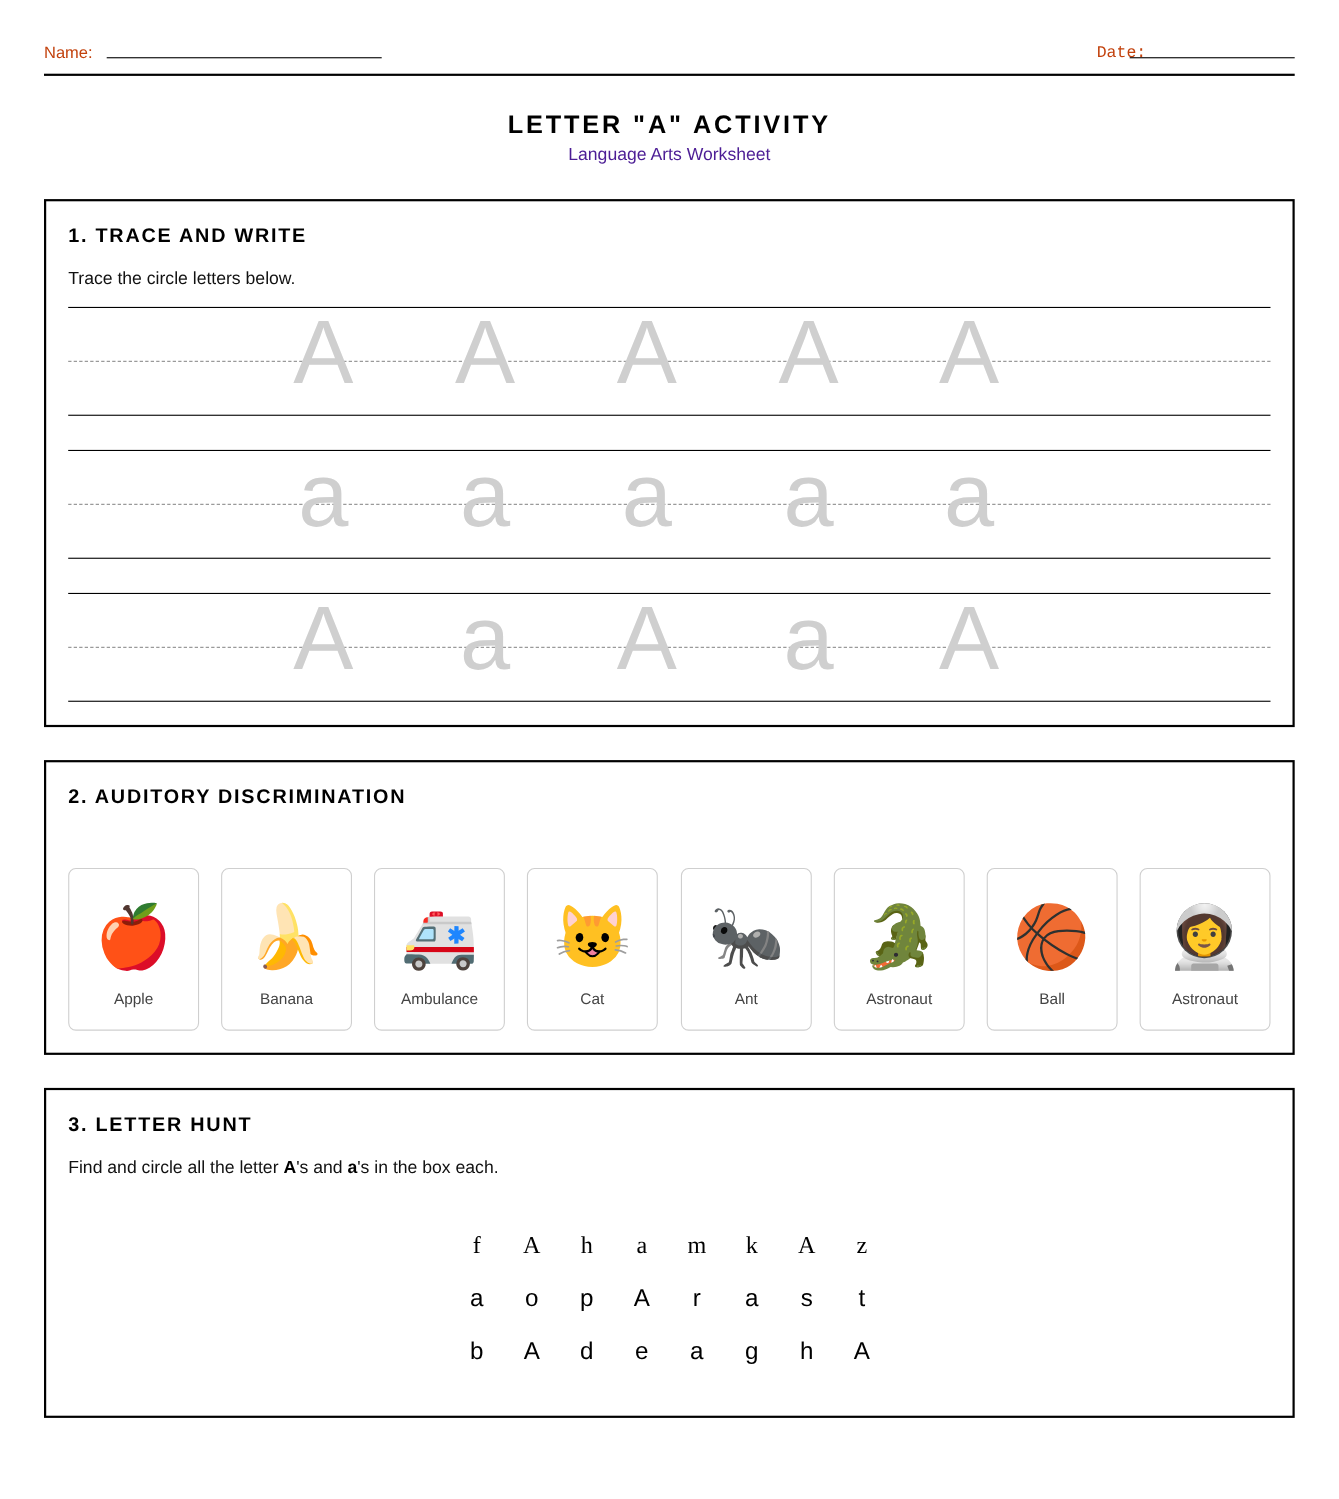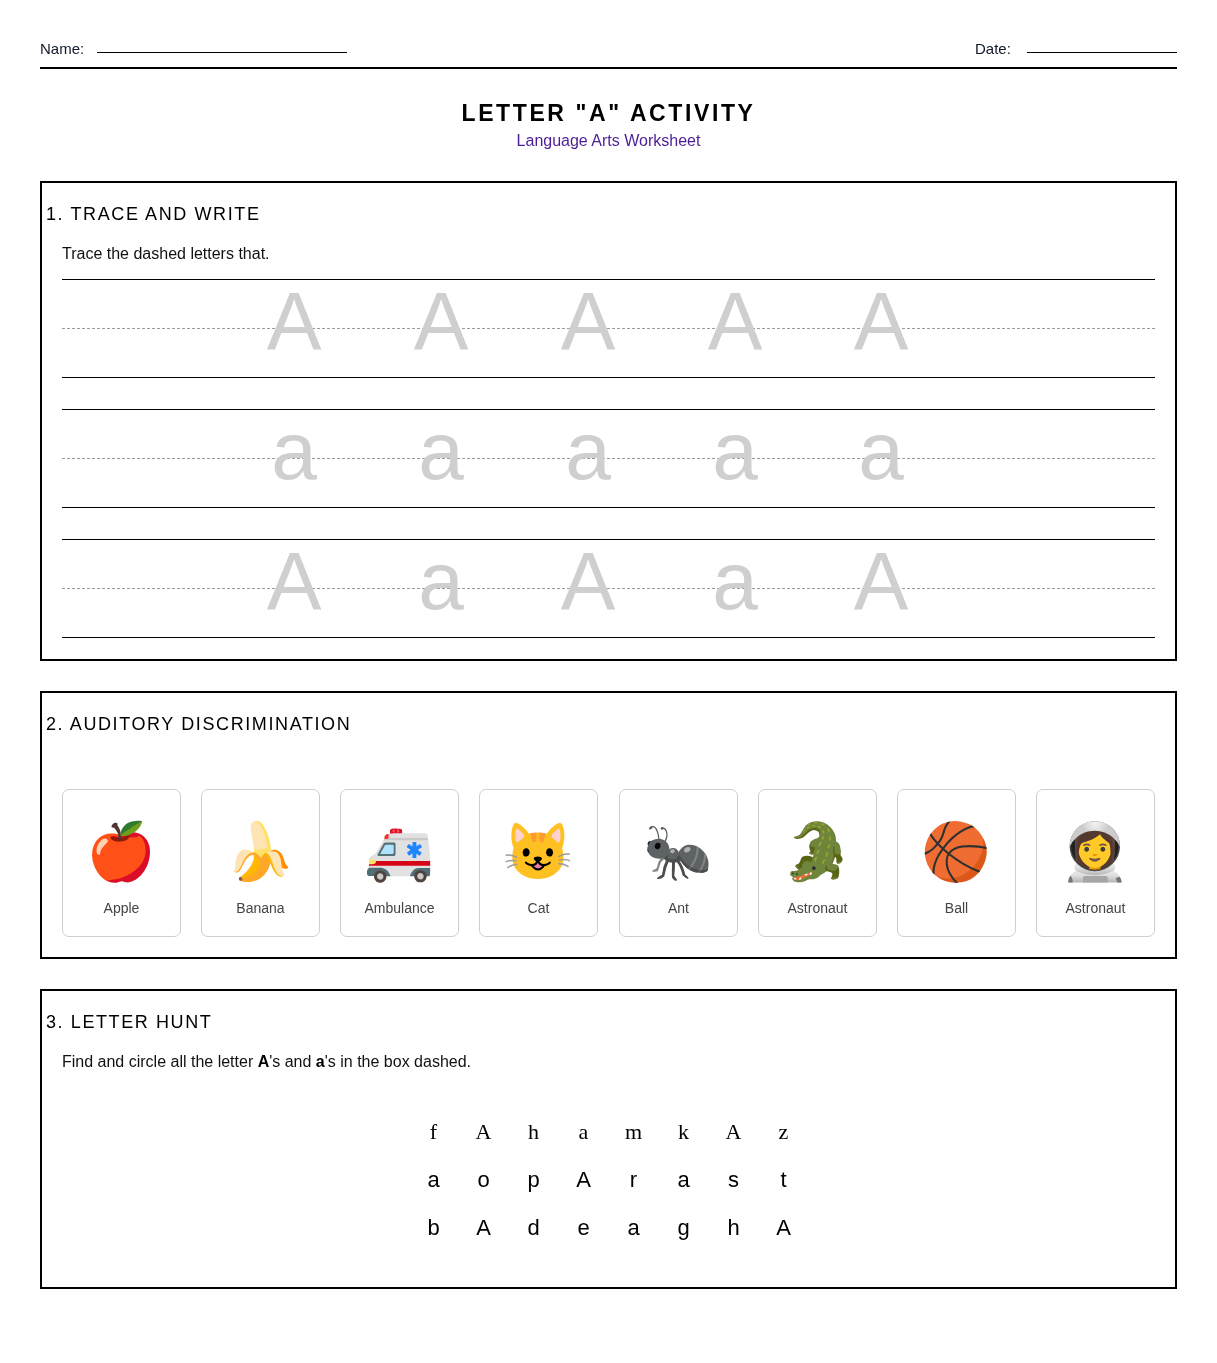--- a/index.html
+++ b/index.html
@@ -1,30 +1,30 @@
 <!DOCTYPE html>
 <html><head>
 <meta charset="utf-8">
 <style>
   * { box-sizing: border-box; margin: 0; padding: 0; }
   html, body { width: 1217px; height: 1363px; background: #ffffff; }
   body { font-family: "Liberation Sans", sans-serif; color: #000; position: relative; }
 
   .header-row { position: absolute; left: 40px; top: 38px; width: 1137px; height: 20px; }
-  .field-label { position: absolute; top: 2px; font-size: 15px; color: #0f172a; }
+  .field-label { position: absolute; top: 2px; font-size: 15px; color: #c2410c; }
   .field-line { position: absolute; top: 14px; height: 1px; background: #000; }
   .header-rule { position: absolute; left: 40px; top: 67px; width: 1137px; height: 2px; background: #000; }
 
   .title { position: absolute; left: 0; width: 1217px; top: 100px; text-align: center;
            font-size: 23px; font-weight: bold; letter-spacing: 2.6px; }
   .subtitle { position: absolute; left: 0; width: 1217px; top: 132px; text-align: center;
               font-size: 16px; color: #4c1d95; }
 
   .section { position: absolute; left: 40px; width: 1137px; border: 2px solid #000; }
-  .section-title { position: absolute; left: 4px; top: 21px; font-size: 18px; font-weight: normal;
+  .section-title { position: absolute; left: 20px; top: 21px; font-size: 18px; font-weight: bold;
                    letter-spacing: 1.6px; }
   .section-instr { position: absolute; left: 20px; top: 62px; font-size: 16px; color: #111; }
   .section-instr b { color: #000; }
 
   .trace-row { position: absolute; left: 20px; width: 1093px; height: 100px; }
   .trace-row .line-top { position: absolute; left: 0; right: 0; top: 0; height: 1px; background: #000; }
   .trace-row .line-mid { position: absolute; left: 0; right: 0; top: 49px; height: 0; border-top: 1px dashed #9a9a9a; }
   .trace-row .line-bot { position: absolute; left: 0; right: 0; top: 98px; height: 1px; background: #000; }
   .trace-letter { position: absolute; top: 2px; width: 80px; margin-left: -40px; text-align: center;
                   font-family: "Liberation Sans", sans-serif; font-size: 82px; line-height: 80px;
@@ -40,31 +40,31 @@
 
   .hunt-row { position: absolute; left: 0; width: 1133px; height: 30px; text-align: center; }
   .hunt-letter { display: inline-block; width: 50px; text-align: center; font-size: 22px; color: #000; }
 </style>
 </head>
 <body>
 
 <div class="header-row">
   <span class="field-label" style="left:0;">Name:</span>
   <div class="field-line" style="left:57px; width:250px;"></div>
-  <span class="field-label" style="left:935px;">Date:</span>
+  <span class="field-label" style="left:957px;font-family:Liberation Mono, monospace;">Date:</span>
   <div class="field-line" style="left:987px; width:150px;"></div>
 </div>
 <div class="header-rule"></div>
 
 <div class="title">LETTER "A" ACTIVITY</div>
 <div class="subtitle">Language Arts Worksheet</div>
 
 <div class="section" style="top:181px; height:480px;">
   <div class="section-title">1. TRACE AND WRITE</div>
-  <div class="section-instr">Trace the dashed letters that.</div>
+  <div class="section-instr">Trace the circle letters below.</div>
 
   <div class="trace-row" style="top:96px;">
     <div class="line-top"></div>
     <div class="line-mid"></div>
     <div class="line-bot"></div>
     <span class="trace-letter" style="left:232px;">A</span>
     <span class="trace-letter" style="left:379px;">A</span>
     <span class="trace-letter" style="left:526px;">A</span>
     <span class="trace-letter" style="left:673px;">A</span>
     <span class="trace-letter" style="left:819px;">A</span>
@@ -127,21 +127,21 @@
     </div>
     <div class="card" style="left:974px;">
       <div class="card-emoji">👩‍🚀</div>
       <div class="card-label">Astronaut</div>
     </div>
   </div>
 </div>
 
 <div class="section" style="top:989px; height:300px;">
   <div class="section-title">3. LETTER HUNT</div>
-  <div class="section-instr"><span>Find and circle all the letter </span><b>A</b><span>'s and </span><b>a</b><span>'s in the box dashed.</span></div>
+  <div class="section-instr"><span>Find and circle all the letter </span><b>A</b><span>'s and </span><b>a</b><span>'s in the box each.</span></div>
 
   <div class="hunt-row" style="top:128px;font-family:Liberation Serif, serif;">
     <span class="hunt-letter">f</span><span class="hunt-letter">A</span><span class="hunt-letter">h</span><span class="hunt-letter">a</span><span class="hunt-letter">m</span><span class="hunt-letter">k</span><span class="hunt-letter">A</span><span class="hunt-letter">z</span>
   </div>
   <div class="hunt-row" style="top:176px;">
     <span class="hunt-letter">a</span><span class="hunt-letter">o</span><span class="hunt-letter">p</span><span class="hunt-letter">A</span><span class="hunt-letter">r</span><span class="hunt-letter">a</span><span class="hunt-letter">s</span><span class="hunt-letter">t</span>
   </div>
   <div class="hunt-row" style="top:224px;">
     <span class="hunt-letter">b</span><span class="hunt-letter">A</span><span class="hunt-letter">d</span><span class="hunt-letter">e</span><span class="hunt-letter">a</span><span class="hunt-letter">g</span><span class="hunt-letter">h</span><span class="hunt-letter">A</span>
   </div>

